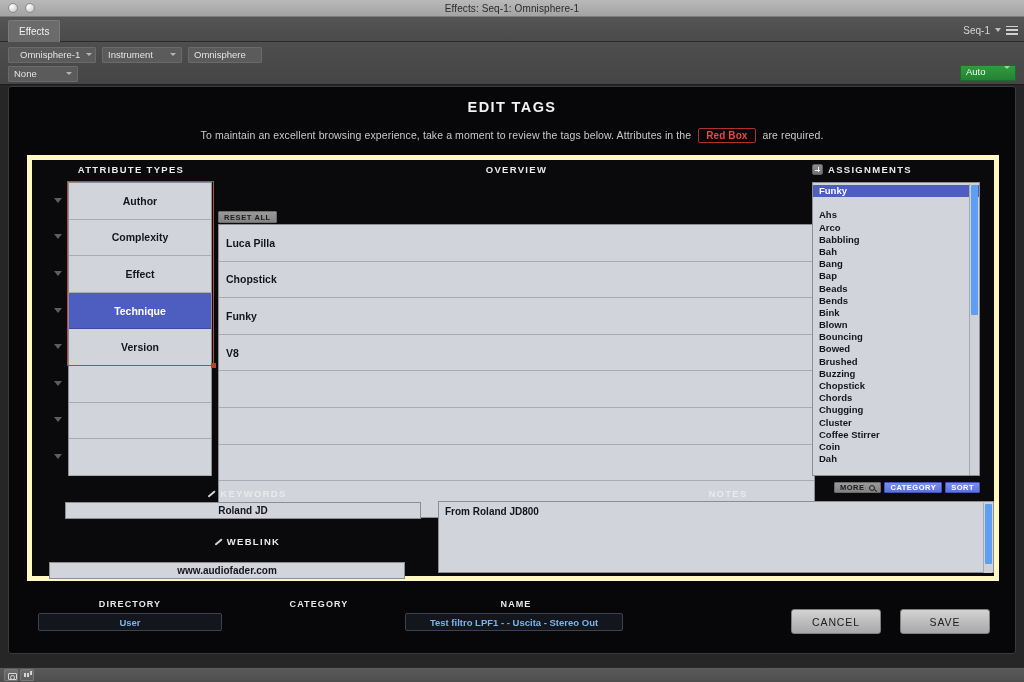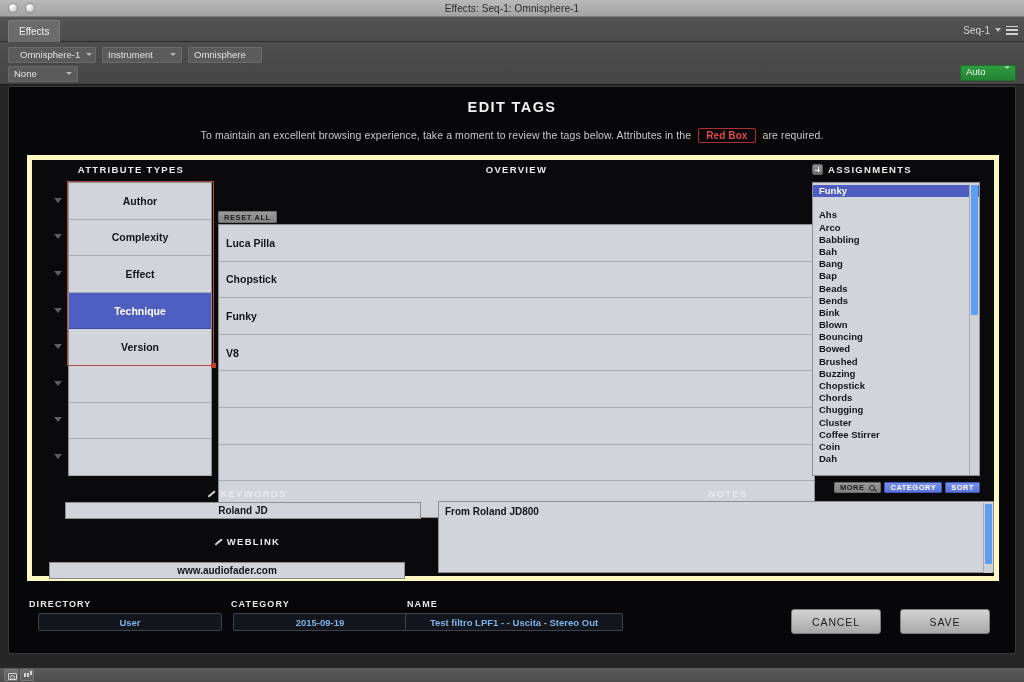--- a/index.html
+++ b/index.html
@@ -201,21 +201,21 @@
   .notes-box{
     position:absolute;left:406px;top:341px;width:556px;height:72px;
     background:#d2d4dc;border:1px solid #8d8d92;
   }
   .notes-text{padding:4px 6px;color:#15151a;font-size:10px;font-weight:bold;}
   .notes-scroll{position:absolute;right:1px;top:1px;width:9px;height:70px;background:#cfd1d8;border-left:1px solid #a7a9b0;}
   .notes-thumb{position:absolute;left:1px;top:1px;width:7px;height:60px;background:#5d9ff0;border-radius:1px;}
 
   
   .foot-label{
-    position:absolute;color:#e8e8e8;font-size:9px;font-weight:bold;letter-spacing:1.1px;
+    position:absolute;color:#e8e8e8;font-size:9px;font-weight:bold;letter-spacing:1.1px;text-align:center;
   }
   .darkfield{
     position:absolute;height:18px;background:#14161d;border:1px solid #3d4250;
     display:flex;align-items:center;justify-content:center;
     color:#7fb3e8;font-size:9.5px;font-weight:bold;border-radius:2px;white-space:nowrap;
   }
   .bigbtn{
     position:absolute;height:25px;width:90px;border-radius:3px;
     background:linear-gradient(#d3d3d3,#a8a8a8);border:1px solid #7f7f7f;
     display:flex;align-items:center;justify-content:center;
@@ -433,21 +433,20 @@
           <div class="notes-thumb"></div>
         </div>
       </div>
 
     </div>
 
     <div class="foot-label" style="left:20px;top:512px;width:202px;">DIRECTORY</div>
     <div class="darkfield" style="left:29px;top:526px;width:184px;">User</div>
 
     <div class="foot-label" style="left:222px;top:512px;width:176px;">CATEGORY</div>
-    <div class="darkfield" style="left:224px;top:526px;width:174px;">2015-09-19</div>
 
     <div class="foot-label" style="left:398px;top:512px;width:218px;">NAME</div>
     <div class="darkfield" style="left:396px;top:526px;width:218px;">Test filtro LPF1 -  - Uscita - Stereo Out</div>
 
     <div class="bigbtn" style="left:782px;top:522px;">CANCEL</div>
     <div class="bigbtn" style="left:891px;top:522px;">SAVE</div>
 
   </div>
 
   <div class="statusbar">

